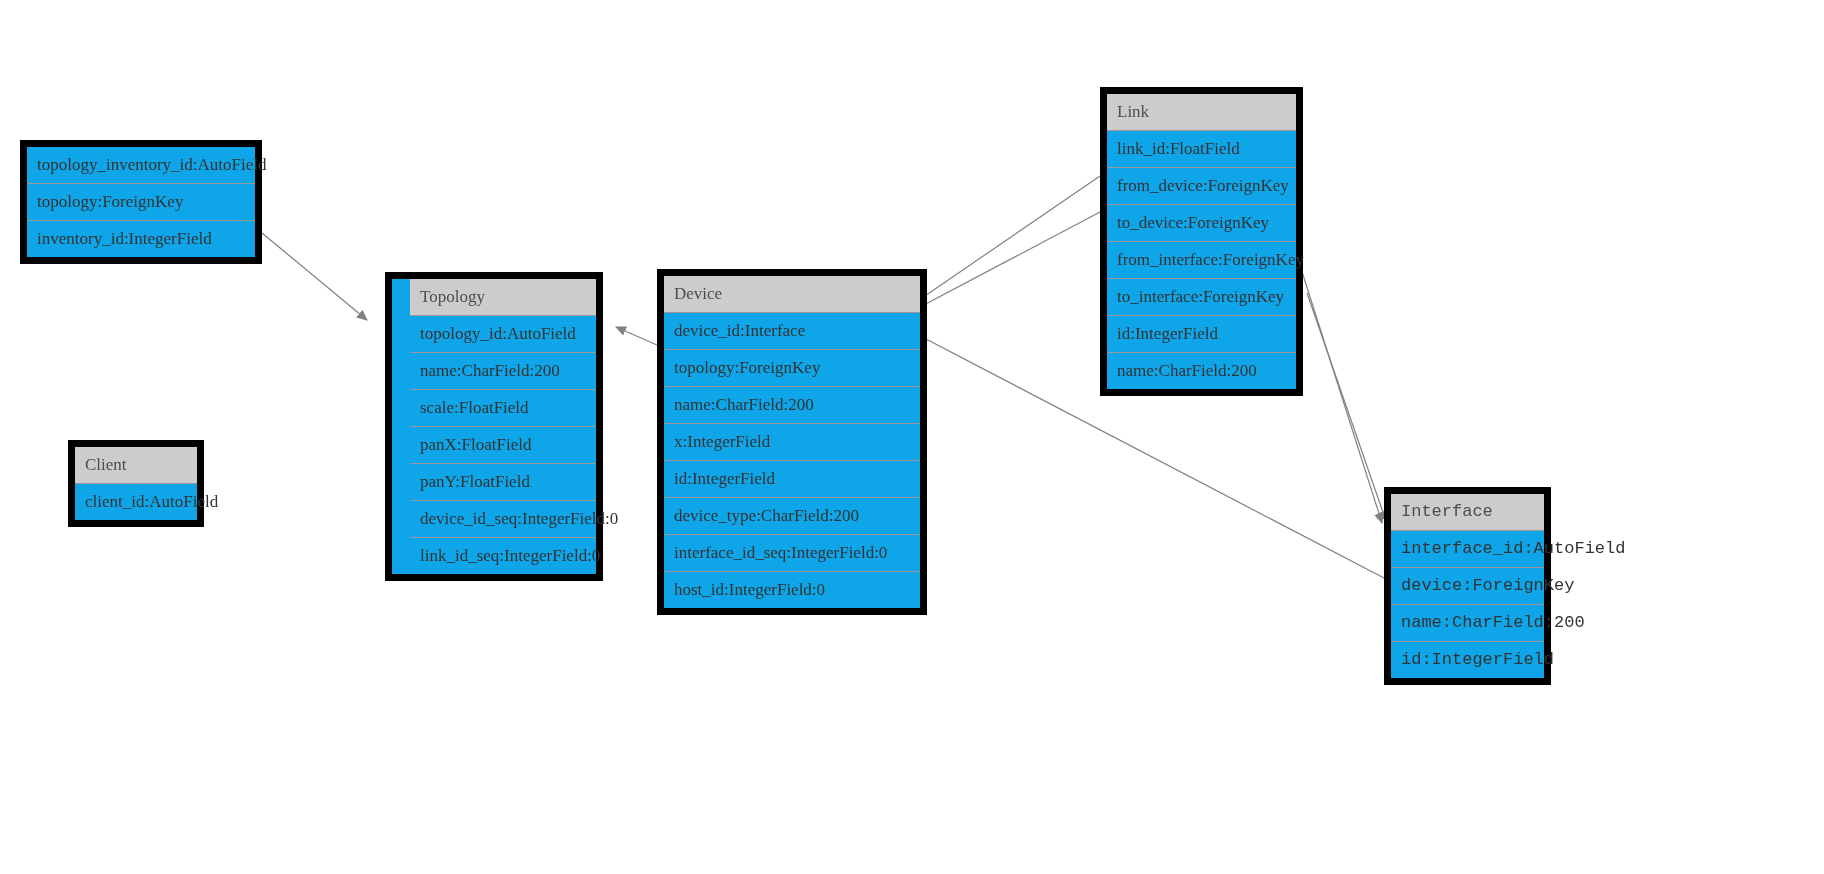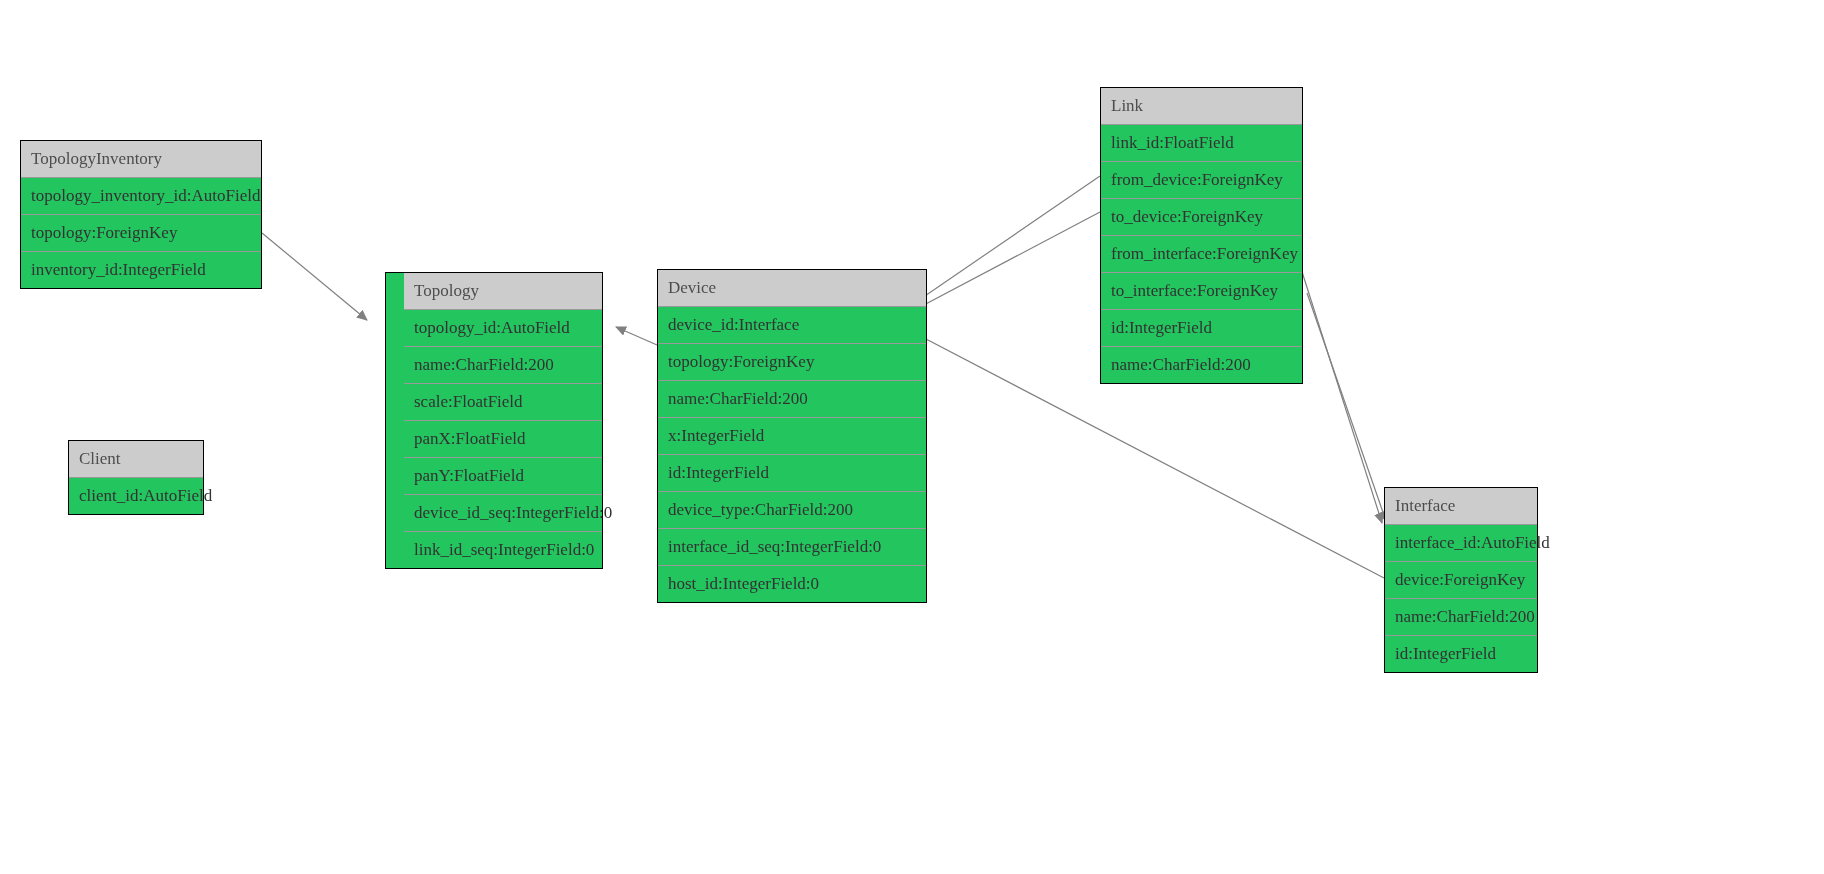--- a/index.html
+++ b/index.html
@@ -18,23 +18,23 @@
   svg.edges {
     position: absolute;
     left: 0;
     top: 0;
     width: 1824px;
     height: 874px;
     pointer-events: none;
   }
   .entity {
     position: absolute;
-    border: 1px solid #000000;
+    border: 7px solid #000000;
     box-sizing: border-box;
-    background: #22c55e;
+    background: #0ea5e9;
   }
   .entity-header {
     background: #cccccc;
     border-bottom: 1px solid #999999;
     color: #4d4d4d;
     font-size: 17px;
     padding: 8px 10px;
     box-sizing: border-box;
     line-height: 20px;
   }
@@ -72,21 +72,20 @@
     <line x1="1100" y1="212" x2="903" y2="316" stroke="#808080" stroke-width="1.2" marker-end="url(#arrowhead)"></line>
 
     <line x1="1384" y1="578" x2="903" y2="327" stroke="#808080" stroke-width="1.2" marker-end="url(#arrowhead)"></line>
 
     <line x1="1297" y1="256" x2="1382" y2="523" stroke="#808080" stroke-width="1.2" marker-end="url(#arrowhead)"></line>
 
     <line x1="1307" y1="293" x2="1386" y2="521" stroke="#808080" stroke-width="1.2" marker-end="url(#arrowhead)"></line>
   </svg>
 
   <div class="entity" style="left:20px; top:140px; width:242px;">
-    <div class="entity-header">TopologyInventory</div>
     <div class="entity-row">topology_inventory_id:AutoField</div>
     <div class="entity-row">topology:ForeignKey</div>
     <div class="entity-row">inventory_id:IntegerField</div>
   </div>
 
   <div class="entity" style="left:68px; top:440px; width:136px;">
     <div class="entity-header">Client</div>
     <div class="entity-row">client_id:AutoField</div>
   </div>
 
@@ -117,21 +116,21 @@
     <div class="entity-header">Link</div>
     <div class="entity-row">link_id:FloatField</div>
     <div class="entity-row">from_device:ForeignKey</div>
     <div class="entity-row">to_device:ForeignKey</div>
     <div class="entity-row">from_interface:ForeignKey</div>
     <div class="entity-row">to_interface:ForeignKey</div>
     <div class="entity-row">id:IntegerField</div>
     <div class="entity-row">name:CharField:200</div>
   </div>
 
-  <div class="entity" style="left:1384px; top:487px; width:154px;">
+  <div class="entity" style="left:1384px; top:487px; width:167px;font-family:Liberation Mono, monospace;">
     <div class="entity-header">Interface</div>
     <div class="entity-row">interface_id:AutoField</div>
     <div class="entity-row">device:ForeignKey</div>
     <div class="entity-row">name:CharField:200</div>
     <div class="entity-row">id:IntegerField</div>
   </div>
 
 </div>
 
 </body></html>

